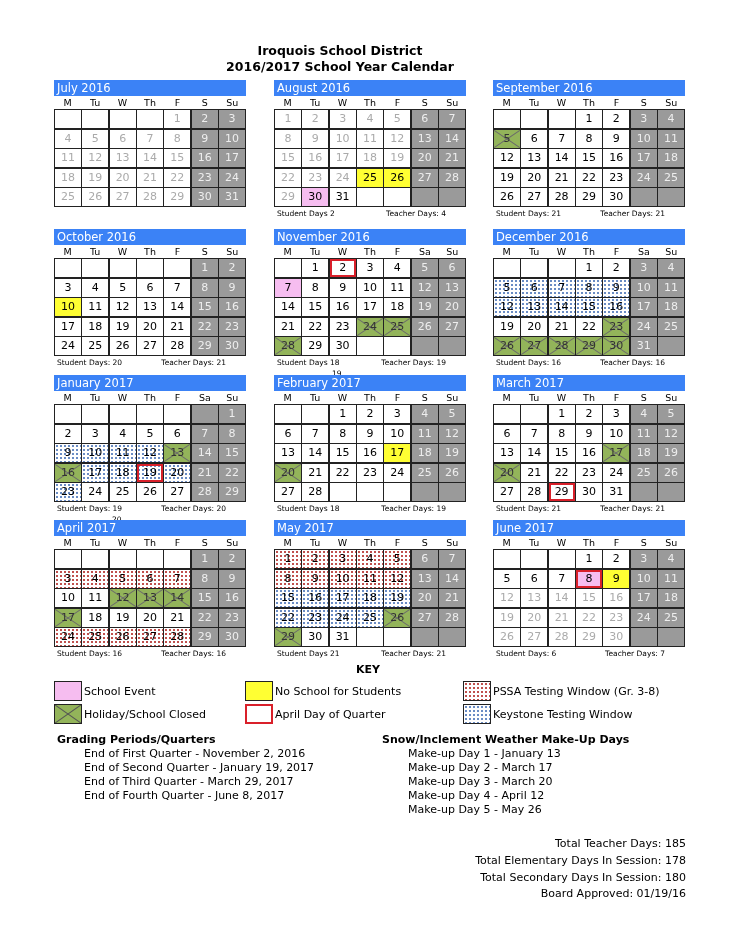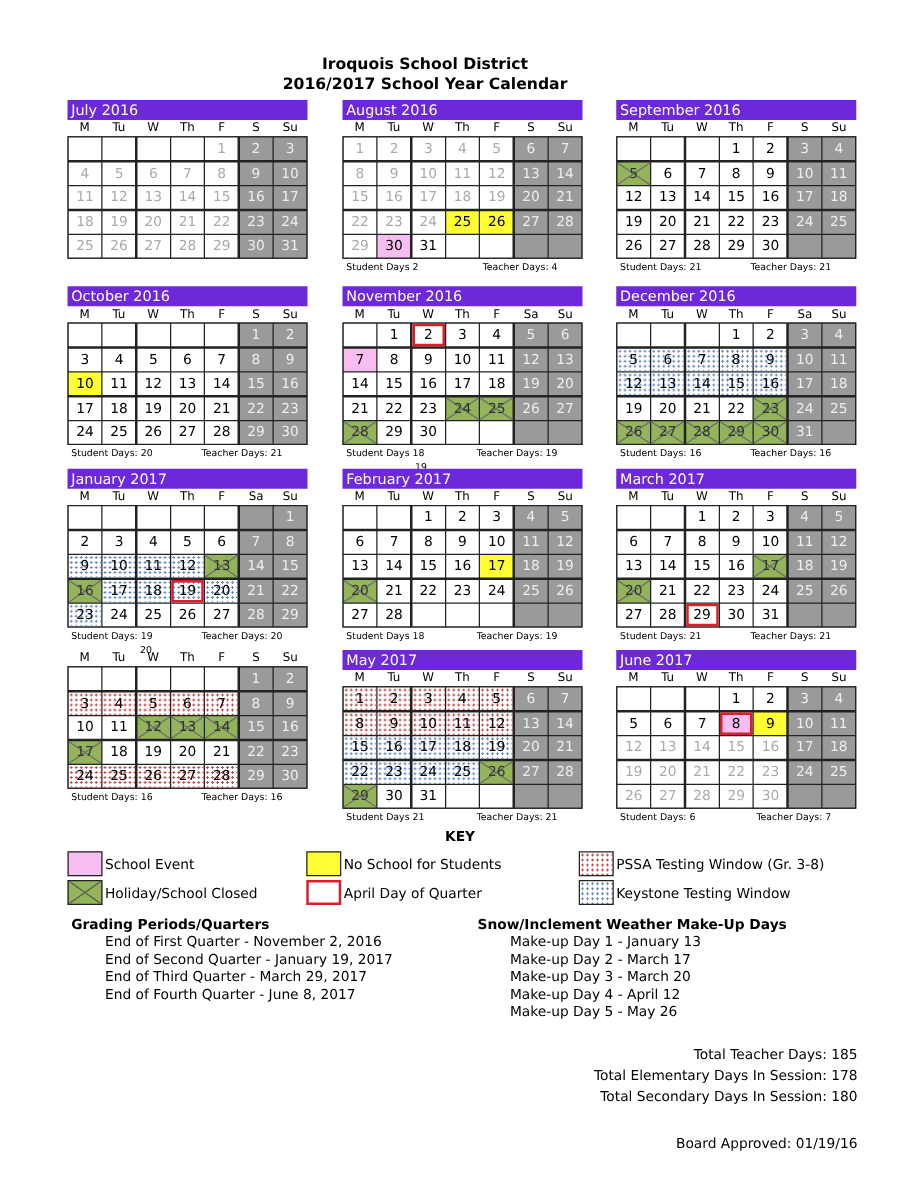--- a/index.html
+++ b/index.html
@@ -2,21 +2,21 @@
 <html><head>
 <meta charset="utf-8">
 <style>
   * { box-sizing: border-box; margin: 0; padding: 0; }
   body {
     width: 736px; height: 952px; background: #ffffff;
     font-family: "DejaVu Sans", sans-serif; color: #000; position: relative; overflow: hidden;
   }
   .header { position: absolute; top: 43px; left: 0; width: 680px; text-align: center; font-weight: bold; font-size: 12.5px; line-height: 16px; }
   .month { position: absolute; width: 192px; }
-  .mtitle { background: #6d28d9; color: #fff; font-size: 11.5px; height: 16px; line-height: 16px; padding-left: 3px; }
+  .mtitle { background: #3b82f6; color: #fff; font-size: 11.5px; height: 16px; line-height: 16px; padding-left: 3px; }
   .dow { display: grid; grid-template-columns: repeat(7, 1fr); font-size: 9.5px; text-align: center; height: 13px; line-height: 13px; }
   .grid { display: grid; grid-template-columns: repeat(7, 1fr); border: 1.5px solid #222; background: #222; gap: 1.5px; }
   .cell { height: 18px; background: #fff; font-size: 11px; text-align: center; line-height: 18px; position: relative; color: #000; }
   .cell.dim { color: #aaa; }
   .cell.wk { background: #9a9a9a; color: #eee; }
   .cell.empty { background: #fff; }
   .cell.wk.empty { background: #9a9a9a; }
   .cell.event { background: #f6bdf0; }
   .cell.noschool { background: #ffff33; }
   .cell.holiday { background: #93b45a; color: #333; }
@@ -38,21 +38,21 @@
   .sw-holiday { background: #93b45a; }
   .sw-holiday::before, .sw-holiday::after { content: ""; position: absolute; left: 50%; top: 50%; width: 40px; height: 1px; background: #555; }
   .sw-holiday::before { transform: translate(-50%,-50%) rotate(35deg); }
   .sw-holiday::after { transform: translate(-50%,-50%) rotate(-35deg); }
   .sw-quarter { background: #fff; border: 2.5px solid #d9202a; }
   .sw-pssa { background-color: #fff; background-image: radial-gradient(#c0504d 0.8px, transparent 0.9px); background-size: 4px 4px; }
   .sw-keystone { background-color: #fff; background-image: radial-gradient(#6a8cc4 0.8px, transparent 0.9px); background-size: 4px 4px; }
   .section-title { position: absolute; font-weight: bold; font-size: 11px; }
   .list { position: absolute; font-size: 11px; line-height: 14px; }
   .totals { position: absolute; right: 50px; top: 835px; text-align: right; font-size: 11px; line-height: 17px; }
-  .approved { position: absolute; right: 50px; top: 887px; font-size: 11px; margin-top: 21px; }
+  .approved { position: absolute; right: 50px; top: 887px; font-size: 11px; }
 </style>
 </head>
 <body>
 
 <div class="header">
   <div>Iroquois School District</div>
   <div>2016/2017 School Year Calendar</div>
 </div>
 
 <div id="months">
@@ -533,20 +533,21 @@
         <div class="cell"><span>31</span></div>
         <div class="cell wk empty"></div>
         <div class="cell wk empty"></div>
       </div>
       <div class="stats">
         <span>Student Days:  21</span>
         <span>Teacher Days:   21</span>
       </div>
     </div>
     <div class="month" style="left: 54px; top: 520px;">
+      <div class="mtitle">April 2017</div>
       <div class="dow">
         <div>M</div>
         <div>Tu</div>
         <div>W</div>
         <div>Th</div>
         <div>F</div>
         <div>S</div>
         <div>Su</div>
       </div>
       <div class="grid">

